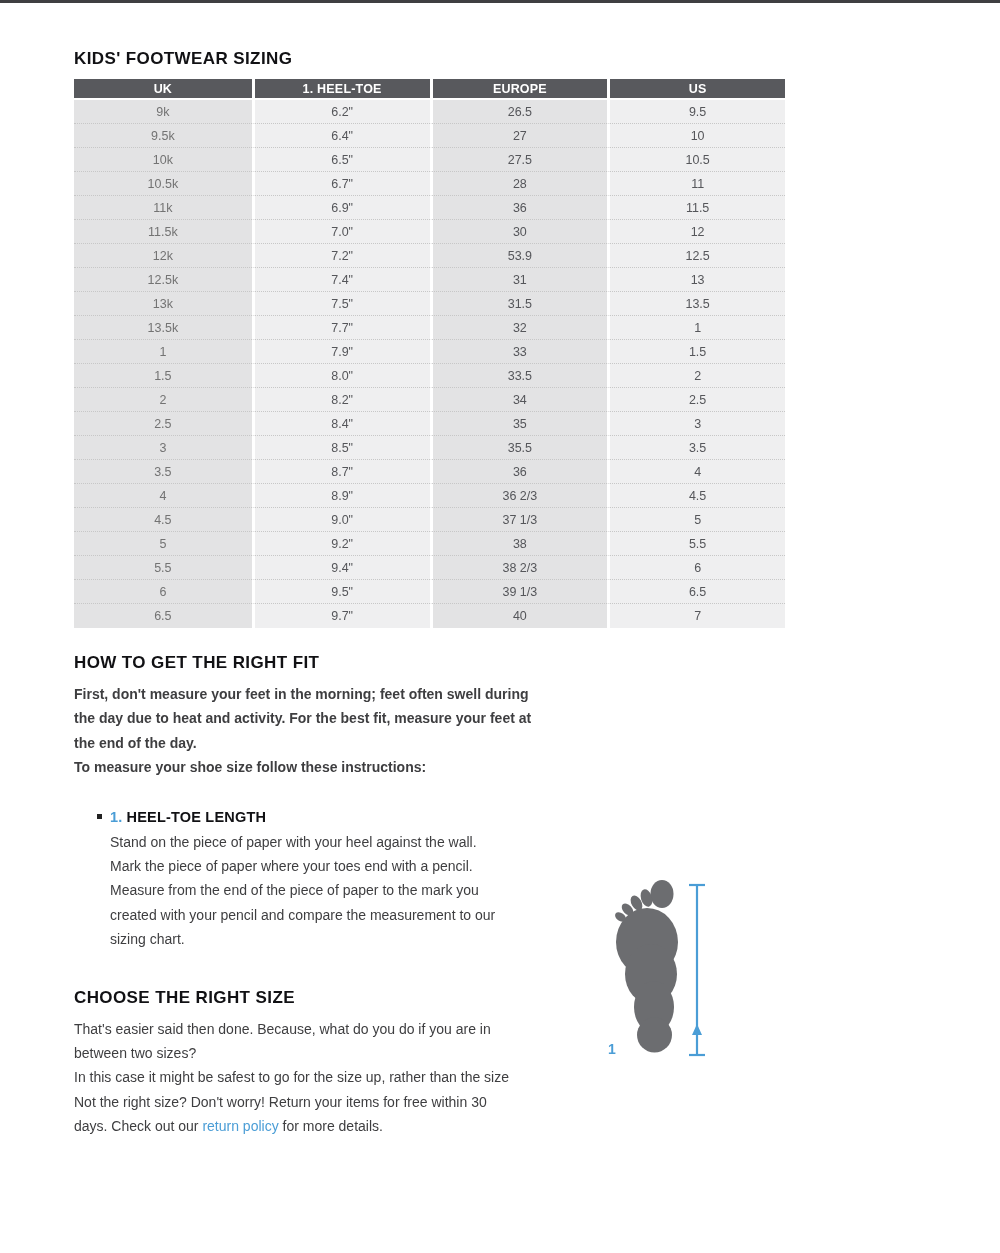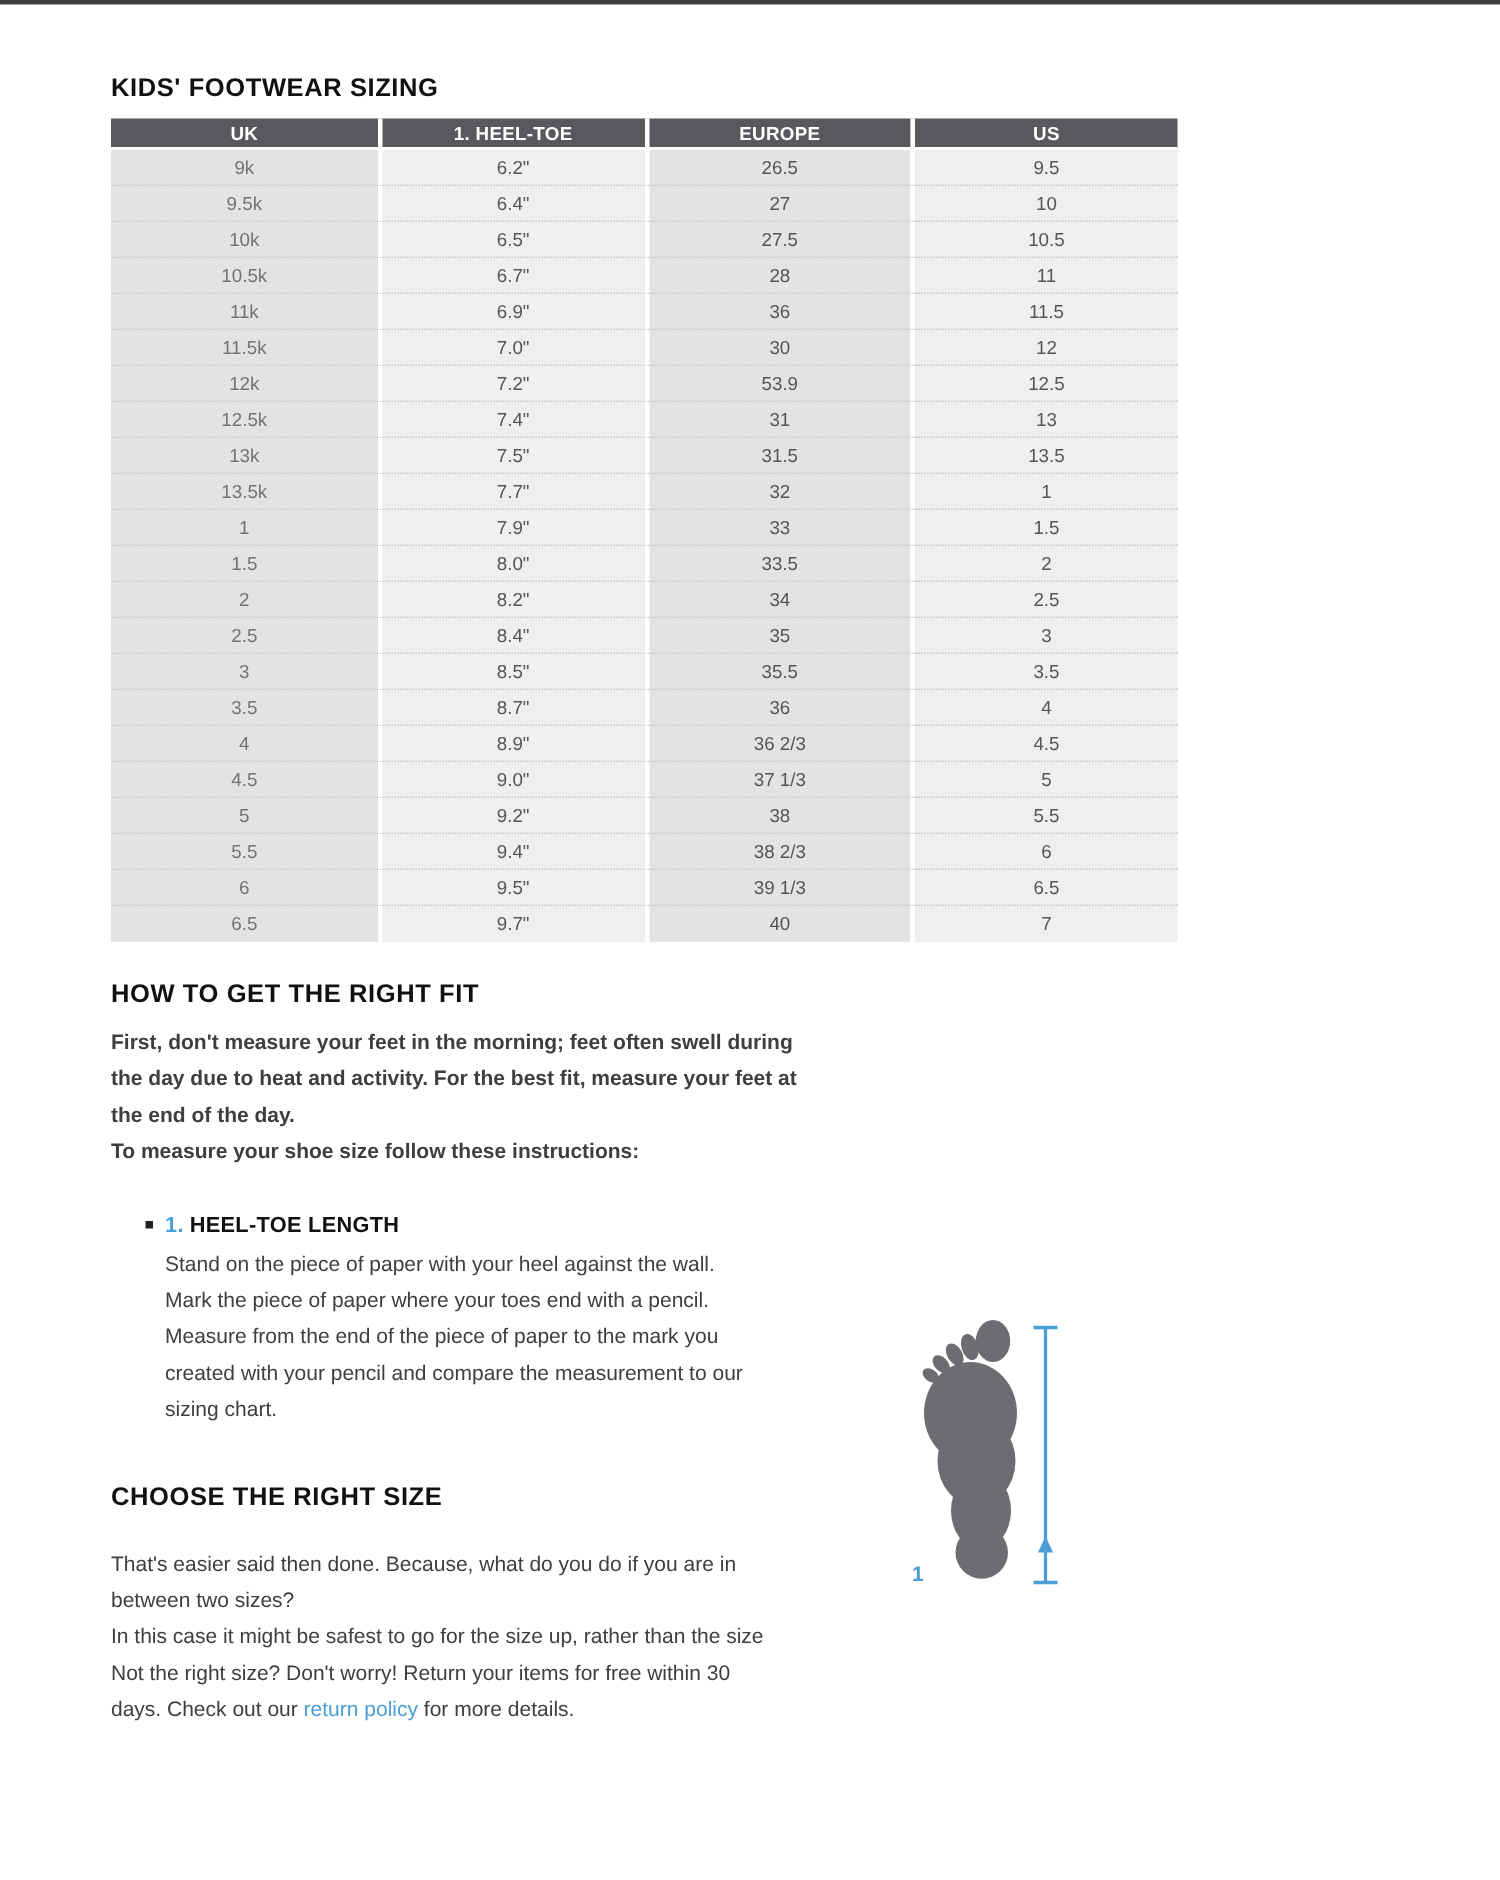--- a/index.html
+++ b/index.html
@@ -36,21 +36,21 @@
   .line { font-size:14px; line-height:24.4px; color:var(--body_text,#3e3e40); white-space:nowrap; }
 
   .step { position:relative; margin-top:26px; padding-left:36px; }
   .bullet { position:absolute; left:23px; top:8px; width:5px; height:5px; background:#222; }
   .step-title-row { font-size:14.5px; font-weight:700; line-height:22px; letter-spacing:.2px; white-space:nowrap; }
   .step-num { color:var(--accent_blue,#4a9dd6); margin-right:4px; }
   .step-title { color:#111114; }
   .step-lines { margin-top:2px; }
 
   .choose-heading { margin:36px 0 0; }
-  .size-lines { margin-top:22px; }
+  .size-lines { margin-top:9px; }
   .inline-line { font-size:14px; line-height:24.4px; color:var(--body_text,#3e3e40); white-space:nowrap; }
   a.return-link { color:var(--accent_blue,#4a9dd6); text-decoration:none; cursor:pointer; }
 
   
   .foot-fig { position:absolute; left:598px; top:862px; width:130px; height:205px; }
 </style>
 </head>
 <body>
 
 <div class="page">

